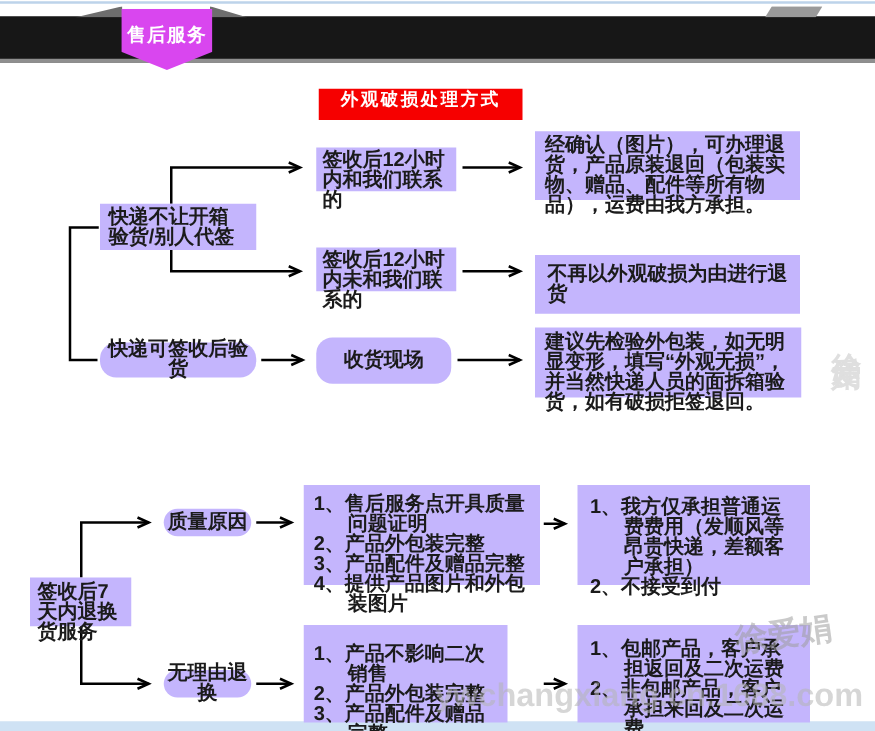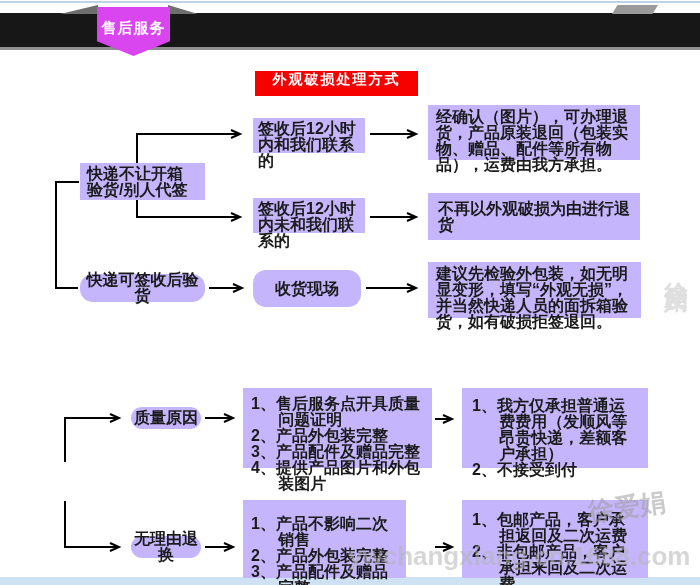--- a/index.html
+++ b/index.html
@@ -87,29 +87,30 @@
   </div>
 
   <div class="box pad" style="left:80px;top:163px;width:125px;height:37px;">快递不让开箱验货/别人代签</div>
 
   <div class="box pad" style="left:253px;top:118px;width:112px;height:35px;padding:3px 5px;">签收后12小时内和我们联系的</div>
 
   <div class="box" style="left:428px;top:105px;width:212px;height:55px;padding:4px 8px;">经确认（图片），可办理退货，产品原装退回（包装实物、赠品、配件等所有物品），运费由我方承担。</div>
 
   <div class="box pad" style="left:253px;top:198px;width:112px;height:35px;padding:3px 5px;">签收后12小时内未和我们联系的</div>
 
-  <div class="box vcenter" style="left:428px;top:193px;width:212px;height:47px;">不再以外观破损为由进行退货</div>
+  <div class="box vcenter" style="left:428px;top:204px;width:212px;height:47px;">不再以外观破损为由进行退货</div>
 
   <div class="box center" style="left:80px;top:274px;width:125px;height:28px;">快递可签收后验货</div>
 
   <div class="box" style="left:428px;top:262px;width:213px;height:56px;padding:4px 8px;">建议先检验外包装，如无明显变形，填写“外观无损”，并当然快递人员的面拆箱验货，如有破损拒签退回。</div>
 
   <div class="box center" style="left:253px;top:270px;width:108px;height:37px;">收货现场</div>
 
 
+  <div class="box pad" style="left:24px;top:462px;width:81px;height:39px;padding:4px 6px;">签收后7天内退换货服务</div>
 
   <div class="box center" style="left:131px;top:407px;width:70px;height:22px;">质量原因</div>
 
   <div class="box center" style="left:131px;top:536px;width:70px;height:22px;">无理由退换</div>
 
   <div class="box list-box" style="left:243px;top:388px;width:189px;height:80px;">
     <div class="list-item">1、售后服务点开具质量问题证明</div>
     <div class="list-item">2、产品外包装完整</div>
     <div class="list-item">3、产品配件及赠品完整</div>
     <div class="list-item">4、提供产品图片和外包装图片</div>

